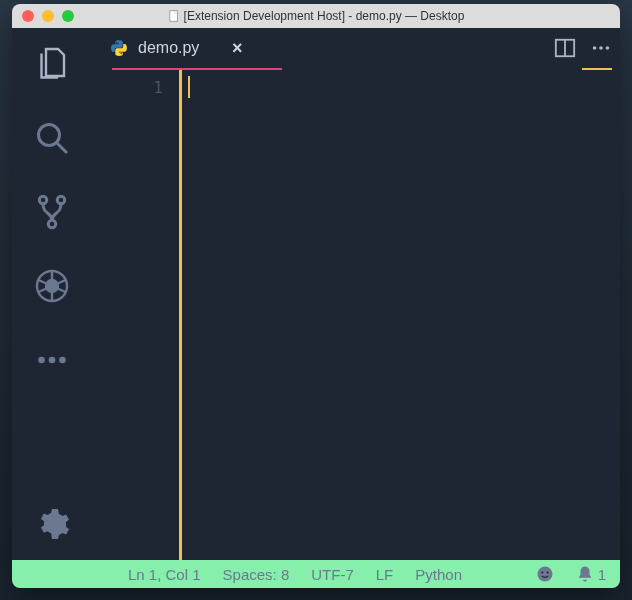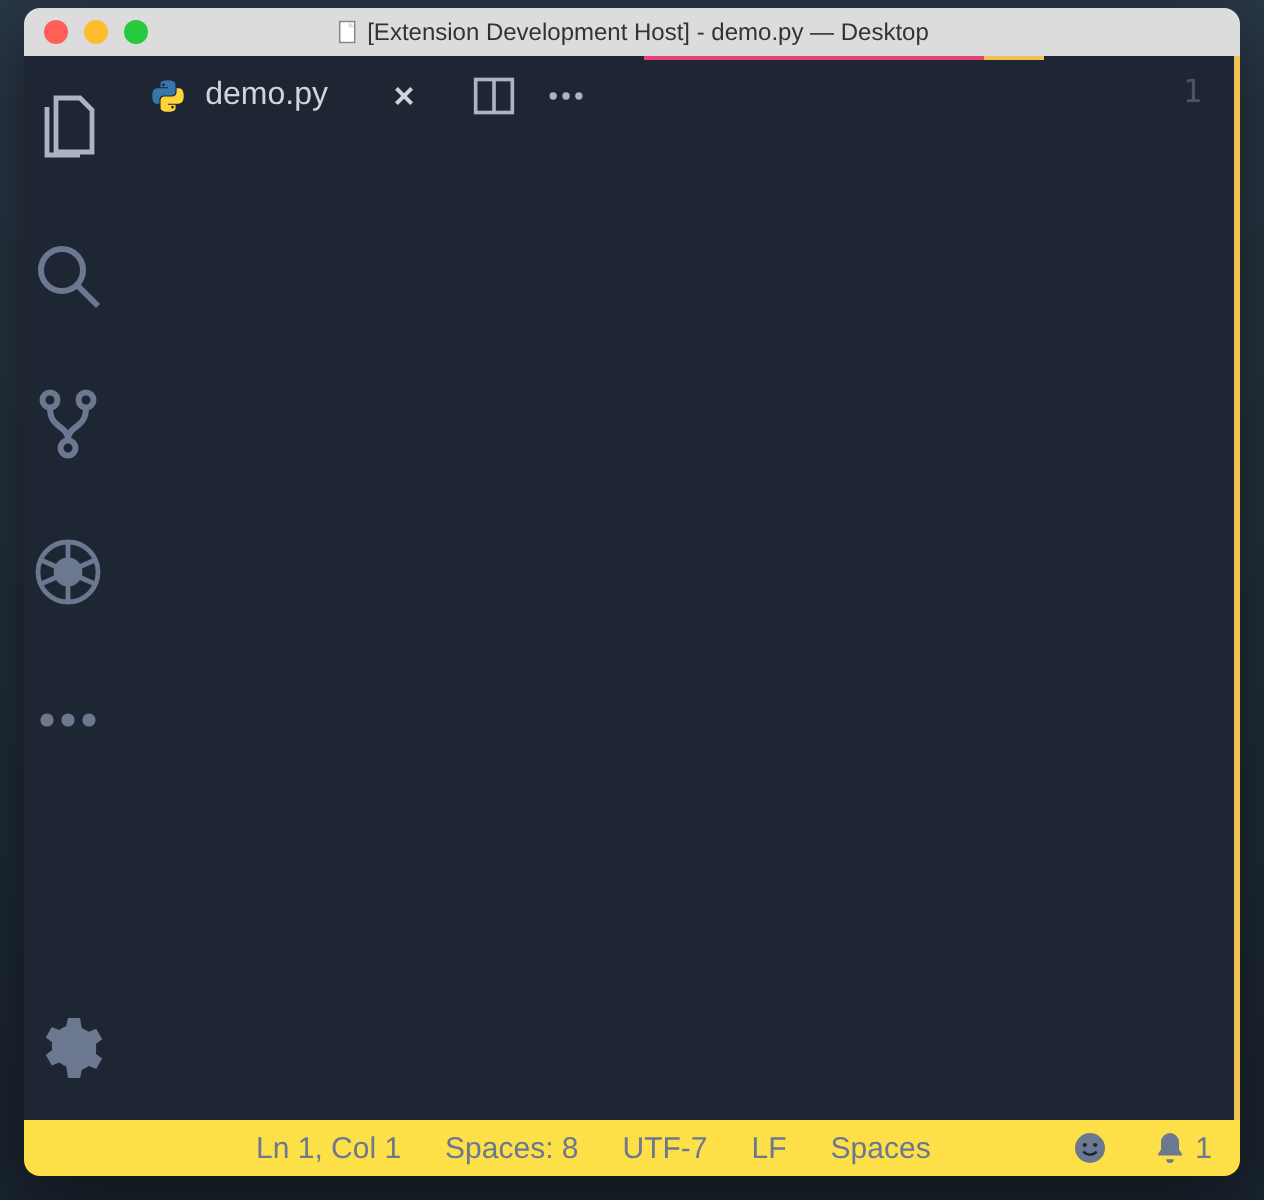--- a/index.html
+++ b/index.html
@@ -80,21 +80,21 @@
   cursor: pointer;
   display: flex;
   align-items: center;
   justify-content: center;
 }
 .activity-icon.active { color: #aab4c5; }
 .activity-spacer { flex: 1; }
 .editor-area {
   flex: 1;
   display: flex;
-  flex-direction: row;
+  flex-direction: column;
 }
 .tabbar {
   height: 40px;
   display: flex;
   align-items: center;
   padding: 0 8px;
   gap: 8px;
 }
 .tab {
   display: flex;
@@ -177,21 +177,21 @@
 .cursor {
   position: absolute;
   left: 6px;
   top: 6px;
   width: 2px;
   height: 22px;
   background: #f0c050;
 }
 .statusbar {
   height: 28px;
-  background: #fde047;
+  background: #86efac;
   display: flex;
   align-items: center;
   padding: 0 14px;
   gap: 22px;
   color: #6b7890;
   font-size: 15px;
 }
 .statusbar-spacer-left { width: 80px; }
 .status-item { cursor: pointer; white-space: nowrap; }
 .statusbar-spacer { flex: 1; }
@@ -324,21 +324,21 @@
     </div>
 
   </div>
 
   <div class="statusbar">
     <div class="statusbar-spacer-left"></div>
     <div class="status-item">Ln 1, Col 1</div>
     <div class="status-item">Spaces: 8</div>
     <div class="status-item">UTF-7</div>
     <div class="status-item">LF</div>
-    <div class="status-item">Spaces</div>
+    <div class="status-item">Python</div>
     <div class="statusbar-spacer"></div>
     <div class="status-icon">
       <svg viewBox="0 0 24 24" fill="currentColor">
           <circle cx="12" cy="12" r="10"></circle>
           <circle cx="8.5" cy="10" r="1.4" fill="#1e2533"></circle>
           <circle cx="15.5" cy="10" r="1.4" fill="#1e2533"></circle>
           <path d="M7.5 14.5 Q12 18.5 16.5 14.5" stroke="#1e2533" stroke-width="1.6" fill="none"></path>
         </svg>
     </div>
     <div class="bell-group status-item">

